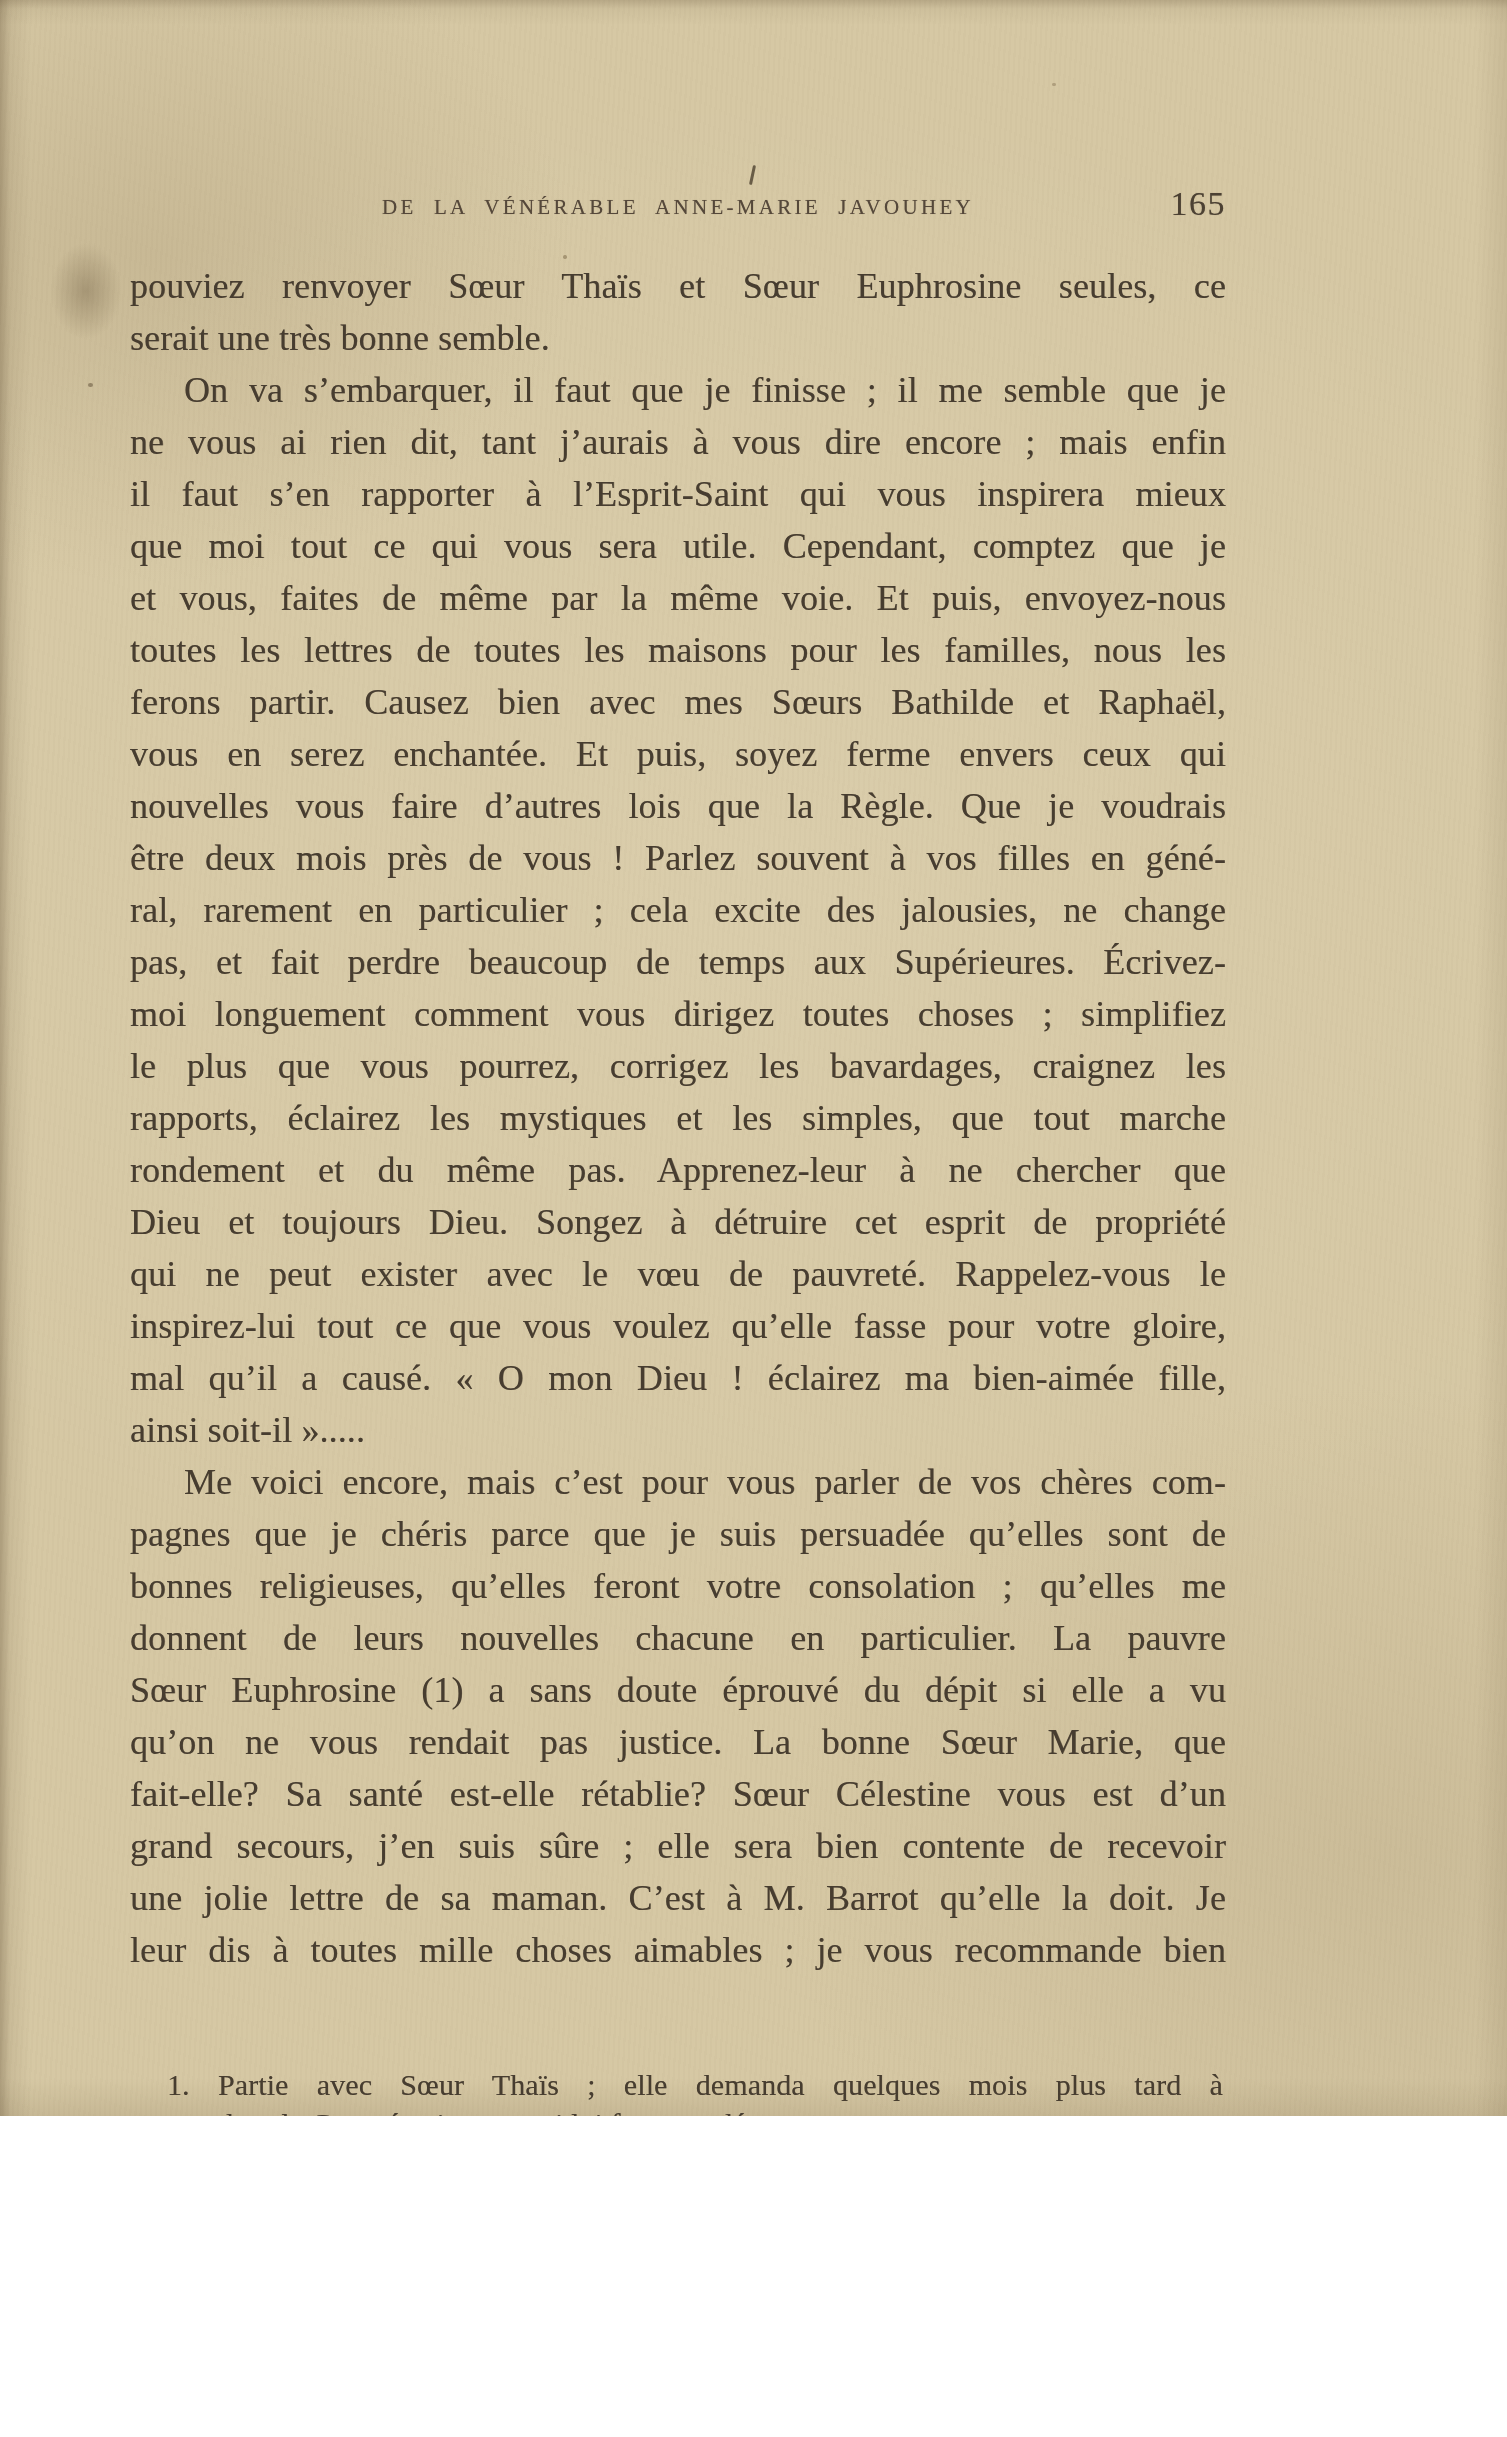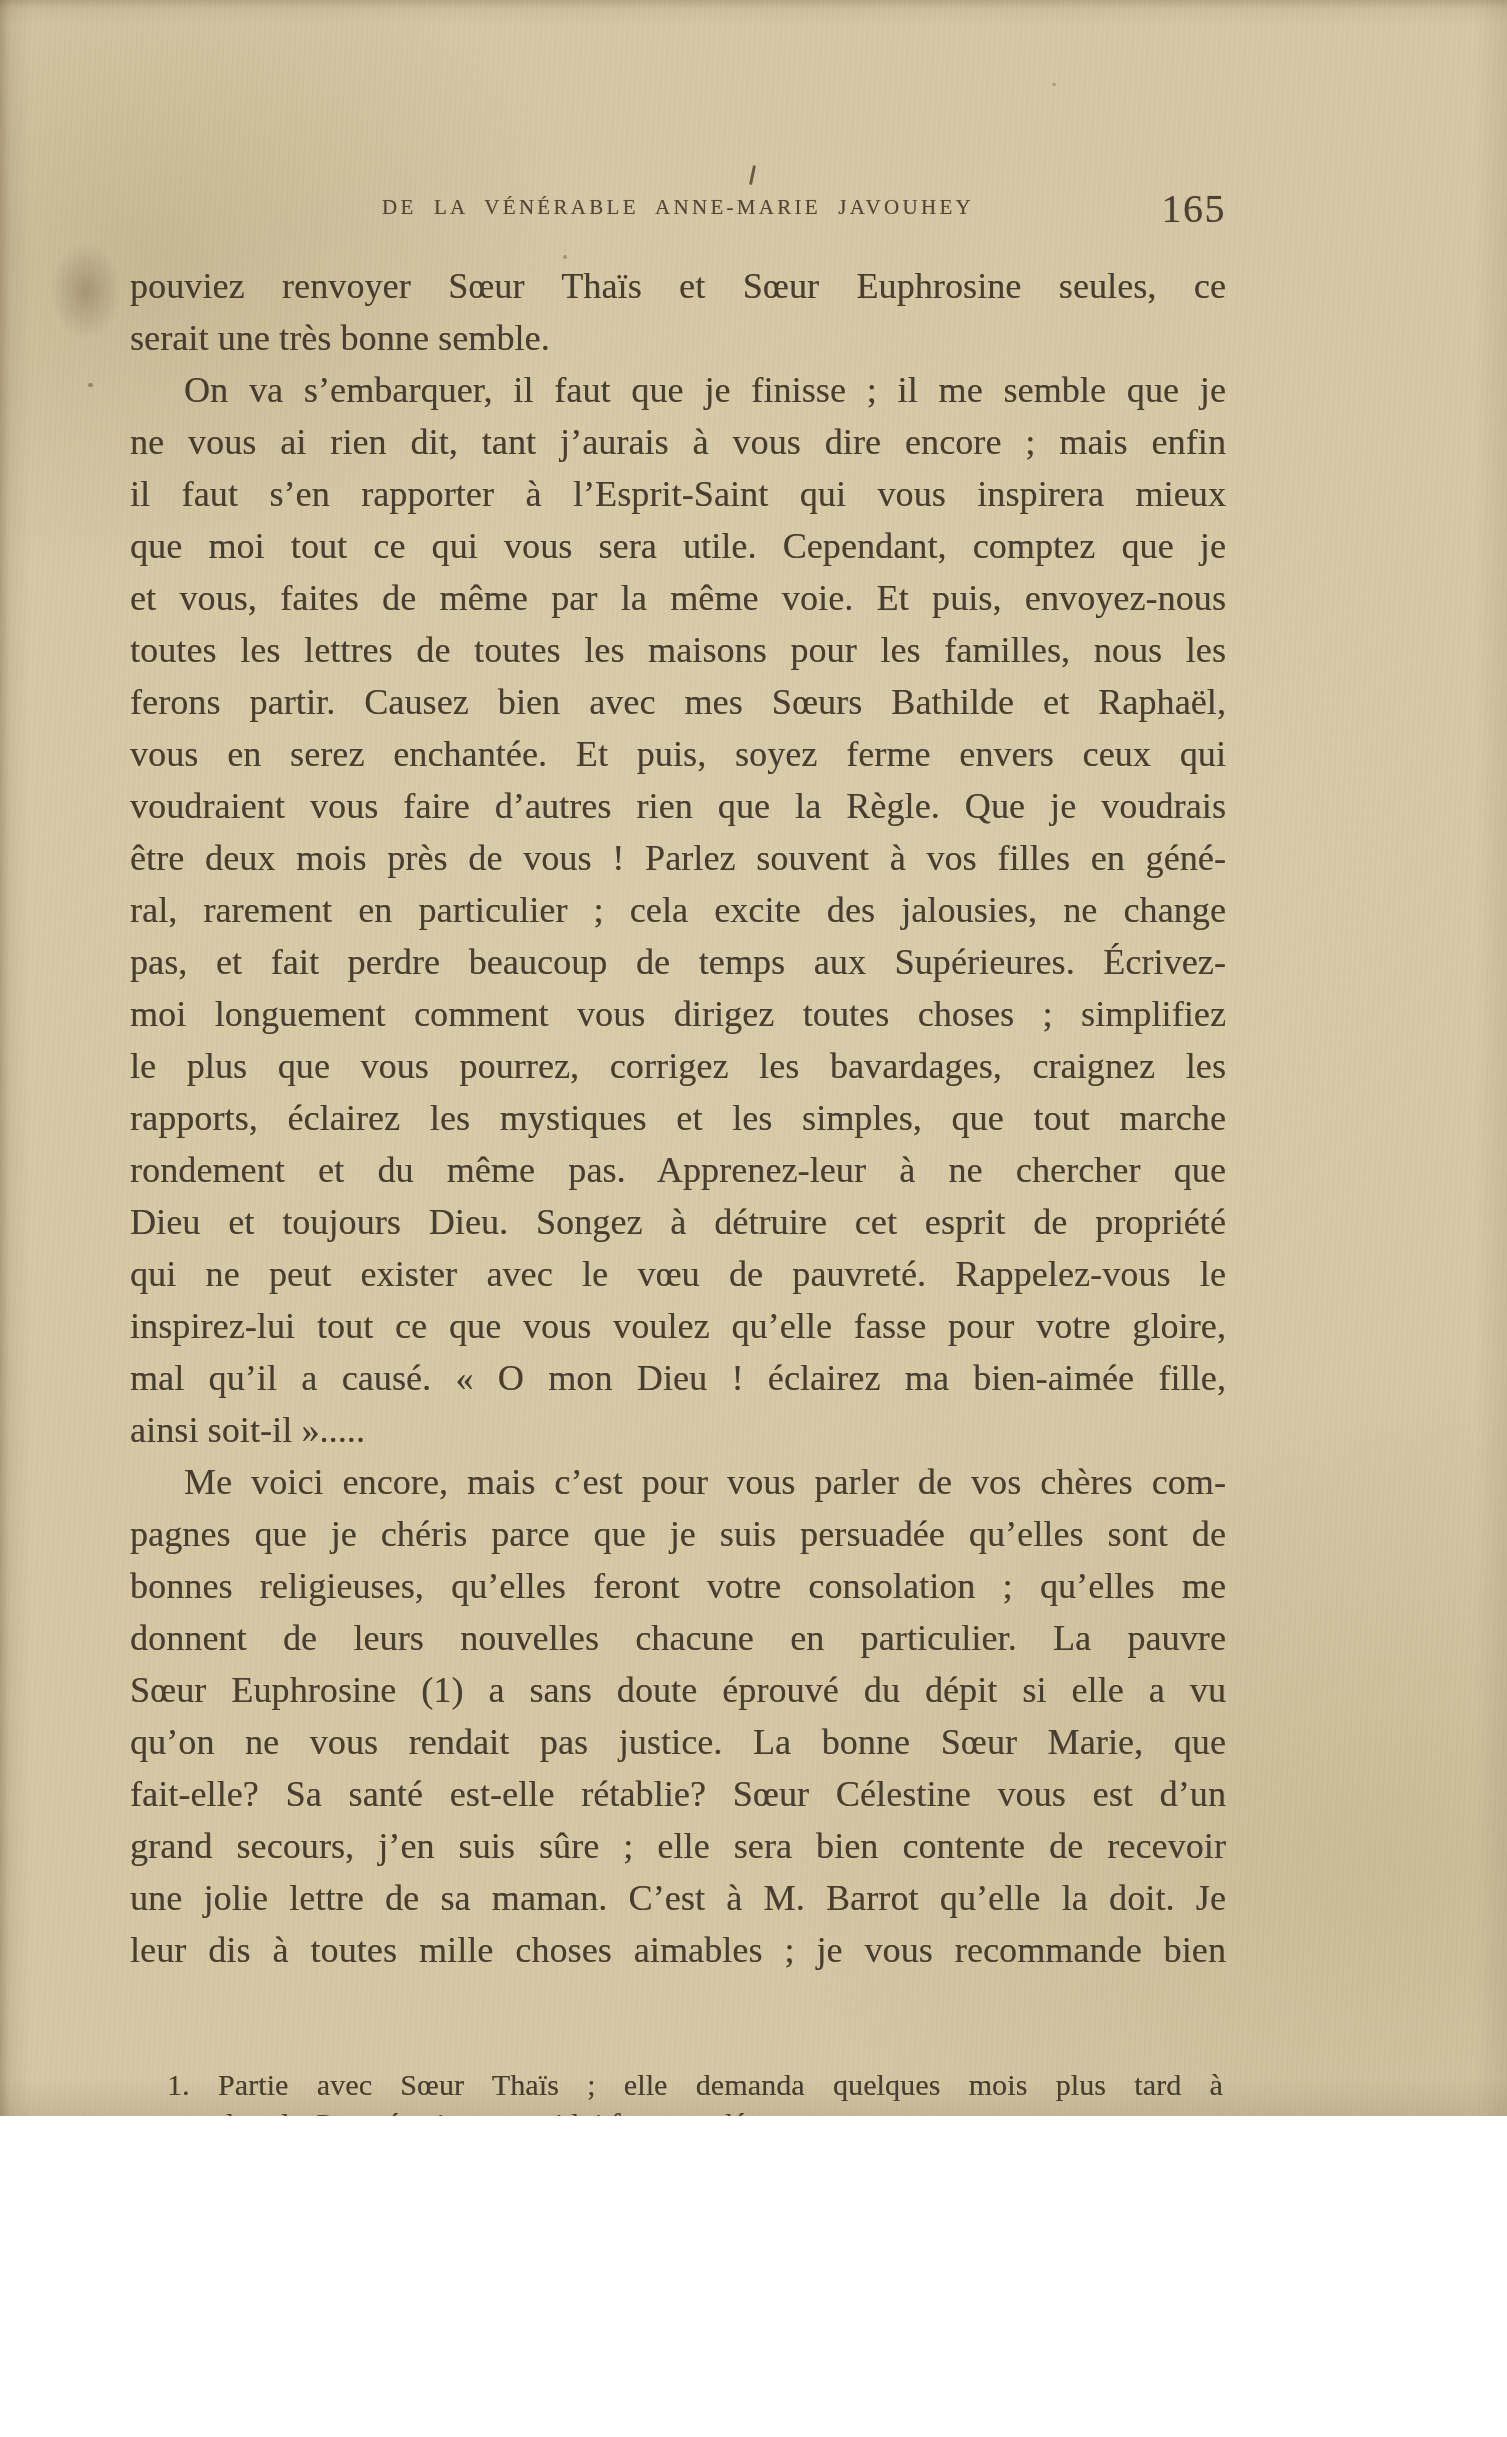--- a/index.html
+++ b/index.html
@@ -40,21 +40,21 @@
     letter-spacing: 3.3px;
     word-spacing: 8.8px;
     color: #55483a;
     text-shadow: 0 0 0.7px rgba(85,72,58,.55);
     white-space: nowrap;
   }
   .running-header .folio {
     position: absolute;
     right: 0;
     top: 1.5px;
-    font-size: 40px;
+    font-size: 34px;
     letter-spacing: 1.5px;
     color: #4c4133;
     text-shadow: 0 0 0.7px rgba(76,65,51,.5);
   }
 
   .body-text {
     position: absolute;
     left: 130px;
     top: 260px;
     width: 1096px;
@@ -106,21 +106,21 @@
       <div class="line">pouviez renvoyer Sœur Thaïs et Sœur Euphrosine seules, ce</div>
       <div class="line end">serait une très bonne semble.</div>
       <div class="line indent">On va s’embarquer, il faut que je finisse ; il me semble que je</div>
       <div class="line">ne vous ai rien dit, tant j’aurais à vous dire encore ; mais enfin</div>
       <div class="line">il faut s’en rapporter à l’Esprit-Saint qui vous inspirera mieux</div>
       <div class="line">que moi tout ce qui vous sera utile. Cependant, comptez que je</div>
       <div class="line">et vous, faites de même par la même voie. Et puis, envoyez-nous</div>
       <div class="line">toutes les lettres de toutes les maisons pour les familles, nous les</div>
       <div class="line">ferons partir. Causez bien avec mes Sœurs Bathilde et Raphaël,</div>
       <div class="line">vous en serez enchantée. Et puis, soyez ferme envers ceux qui</div>
-      <div class="line">voudraient vous faire d’autres rien que la Règle. Que je voudrais</div>
+      <div class="line">nouvelles vous faire d’autres lois que la Règle. Que je voudrais</div>
       <div class="line">être deux mois près de vous ! Parlez souvent à vos filles en géné-</div>
       <div class="line">ral, rarement en particulier ; cela excite des jalousies, ne change</div>
       <div class="line">pas, et fait perdre beaucoup de temps aux Supérieures. Écrivez-</div>
       <div class="line">moi longuement comment vous dirigez toutes choses ; simplifiez</div>
       <div class="line">le plus que vous pourrez, corrigez les bavardages, craignez les</div>
       <div class="line">rapports, éclairez les mystiques et les simples, que tout marche</div>
       <div class="line">rondement et du même pas. Apprenez-leur à ne chercher que</div>
       <div class="line">Dieu et toujours Dieu. Songez à détruire cet esprit de propriété</div>
       <div class="line">qui ne peut exister avec le vœu de pauvreté. Rappelez-vous le</div>
       <div class="line">inspirez-lui tout ce que vous voulez qu’elle fasse pour votre gloire,</div>

